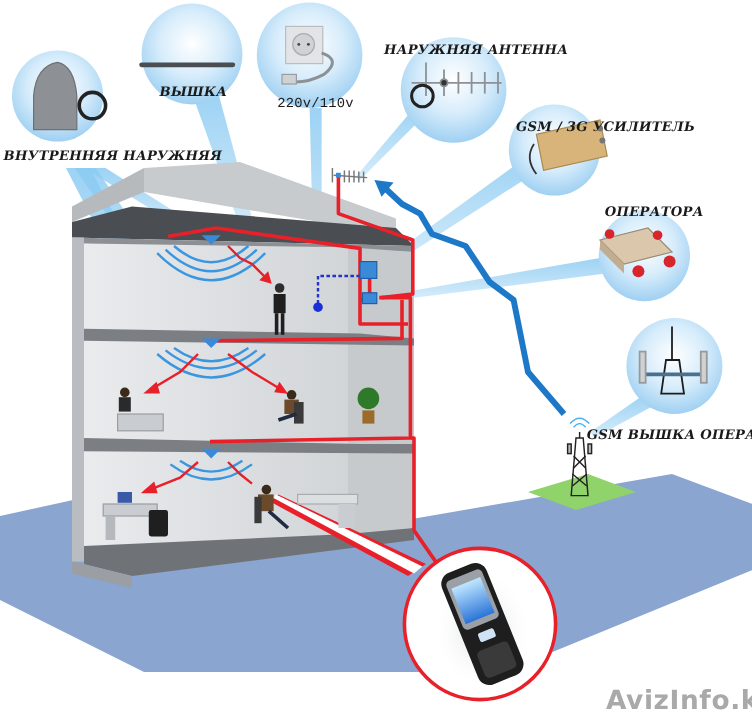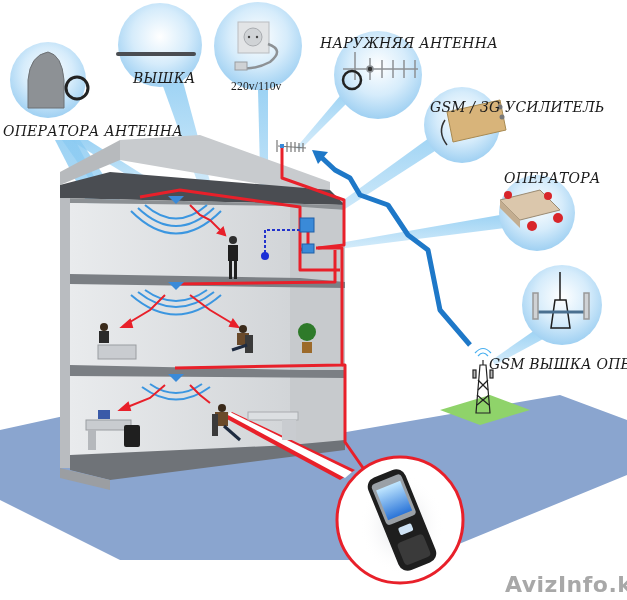--- a/index.html
+++ b/index.html
@@ -1,19 +1,19 @@
 <!DOCTYPE html>
 <html><head>
 <meta charset="utf-8">
 <style>
   html, body { margin:0; padding:0; background:#ffffff; }
   body { width:627px; height:600px; position:relative; overflow:hidden; font-family:"DejaVu Serif", serif; }
   #scene { position:absolute; left:0; top:0; width:627px; height:600px; }
-  .lbl { position:absolute; font-family:"DejaVu Serif", serif; font-style:italic; font-weight:normal; font-size:14px; color:#1a1a1a; white-space:nowrap; letter-spacing:0.2px; }
-  .lbl.sans { font-family:Liberation Serif, serif; font-style:normal; font-weight:normal; font-size:11.5px; }
+  .lbl { position:absolute; font-family:"DejaVu Serif", serif; font-style:italic; font-weight:bold; font-size:11px; color:#1a1a1a; white-space:nowrap; letter-spacing:0.2px; }
+  .lbl.sans { font-family:Liberation Mono, monospace; font-style:normal; font-weight:normal; font-size:11.5px; }
   .watermark { position:absolute; left:505px; top:572px; font-family:"DejaVu Sans", sans-serif; font-weight:bold; font-size:22px; color:#9a9a9a; opacity:0.85; letter-spacing:0.5px; }
 </style>
 </head>
 <body>
 
 <svg id="scene" width="627" height="600" viewBox="0 0 627 600" xmlns="http://www.w3.org/2000/svg">
   <defs>
     <radialGradient id="bubble" cx="50%" cy="40%" r="60%">
       <stop offset="0%" stop-color="#ffffff"></stop>
       <stop offset="55%" stop-color="#d6ecfb"></stop>
@@ -245,20 +245,20 @@
   <ellipse cx="402" cy="525" rx="42" ry="50" fill="url(#phoneShadow)"></ellipse>
   <g transform="rotate(-22 402 520)">
     <rect x="382" y="470" width="40" height="100" rx="10" fill="#1e1e1e"></rect>
     <rect x="386" y="476" width="32" height="44" rx="4" fill="#9aa0a6"></rect>
     <rect x="389" y="483" width="26" height="32" fill="url(#screenGrad)"></rect>
     <rect x="395" y="526" width="14" height="8" rx="2" fill="#cfe3f5"></rect>
     <rect x="388" y="540" width="28" height="24" rx="4" fill="#3a3a3a"></rect>
   </g>
 </svg>
 
-<div class="lbl" style="left:3px; top:123px;">ОПЕРАТОРА АНТЕННА</div>
+<div class="lbl" style="left:3px; top:123px;">ВНУТРЕННЯЯ НАРУЖНЯЯ</div>
 <div class="lbl" style="left:133px; top:70px;">ВЫШКА</div>
 <div class="lbl sans" style="left:231px; top:80px;">220v/110v</div>
 <div class="lbl" style="left:320px; top:35px;">НАРУЖНЯЯ АНТЕННА</div>
 <div class="lbl" style="left:430px; top:80px;margin-top:19px;">GSM / 3G УСИЛИТЕЛЬ</div>
 <div class="lbl" style="left:504px; top:170px;">ОПЕРАТОРА</div>
 <div class="lbl" style="left:489px; top:356px;">GSM ВЫШКА ОПЕРАТОРА</div>
 <div class="watermark">AvizInfo.kz</div>
 
 </body></html>

